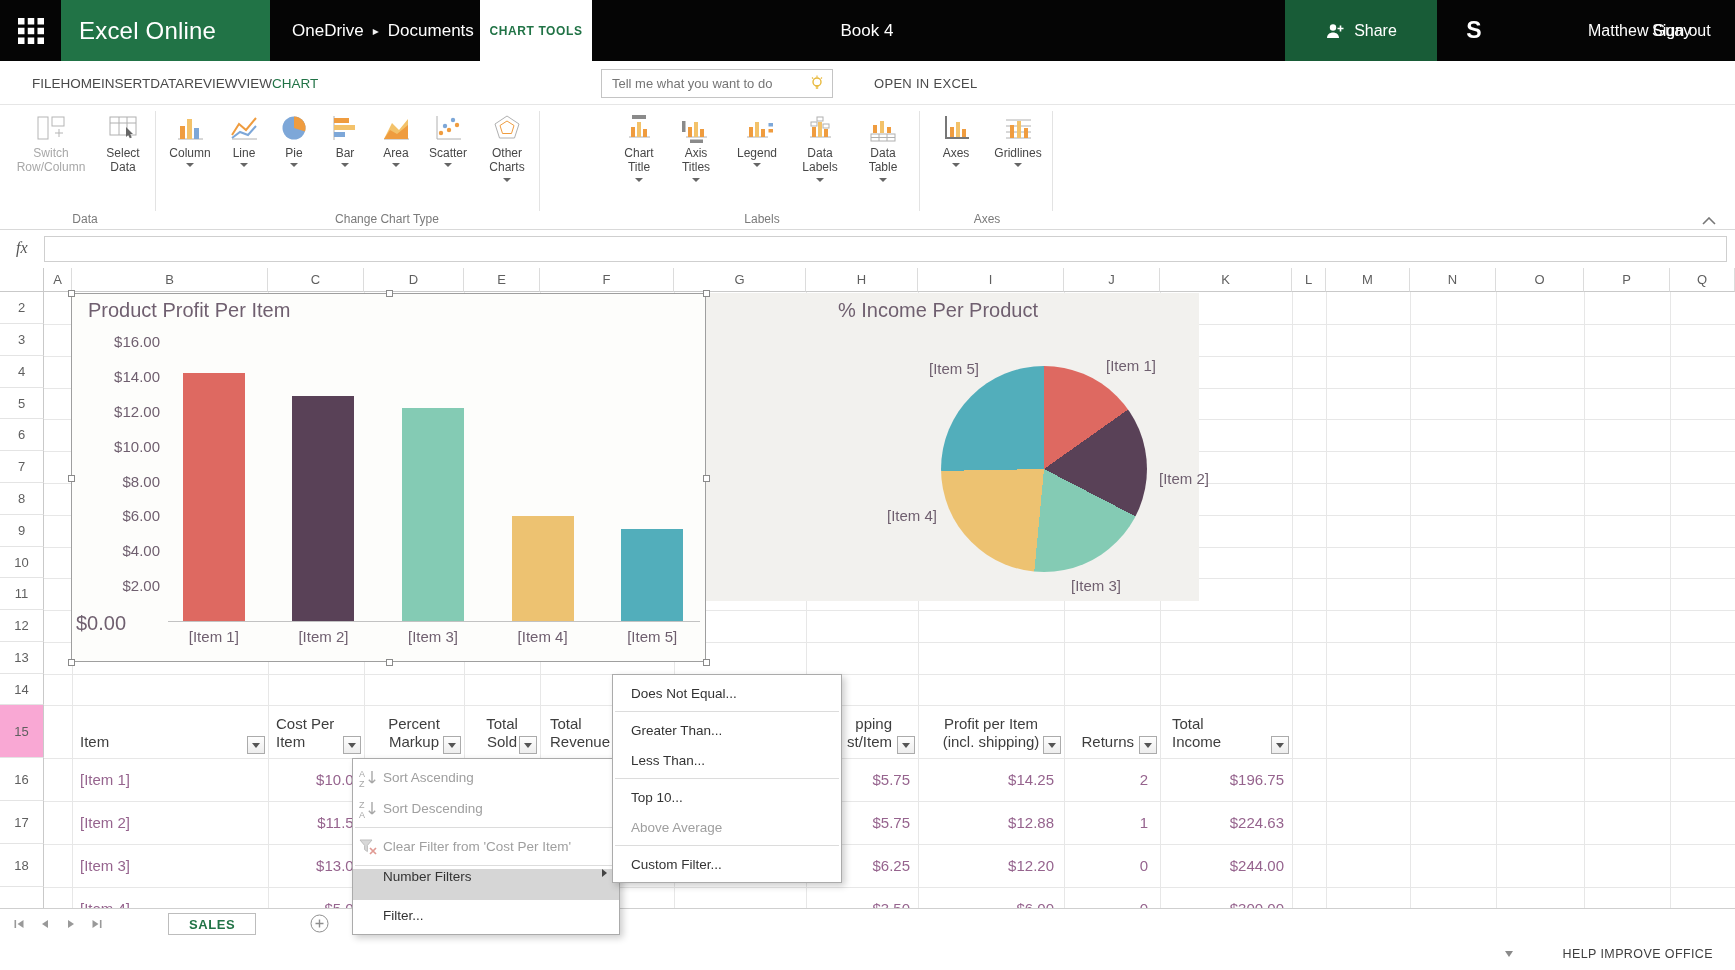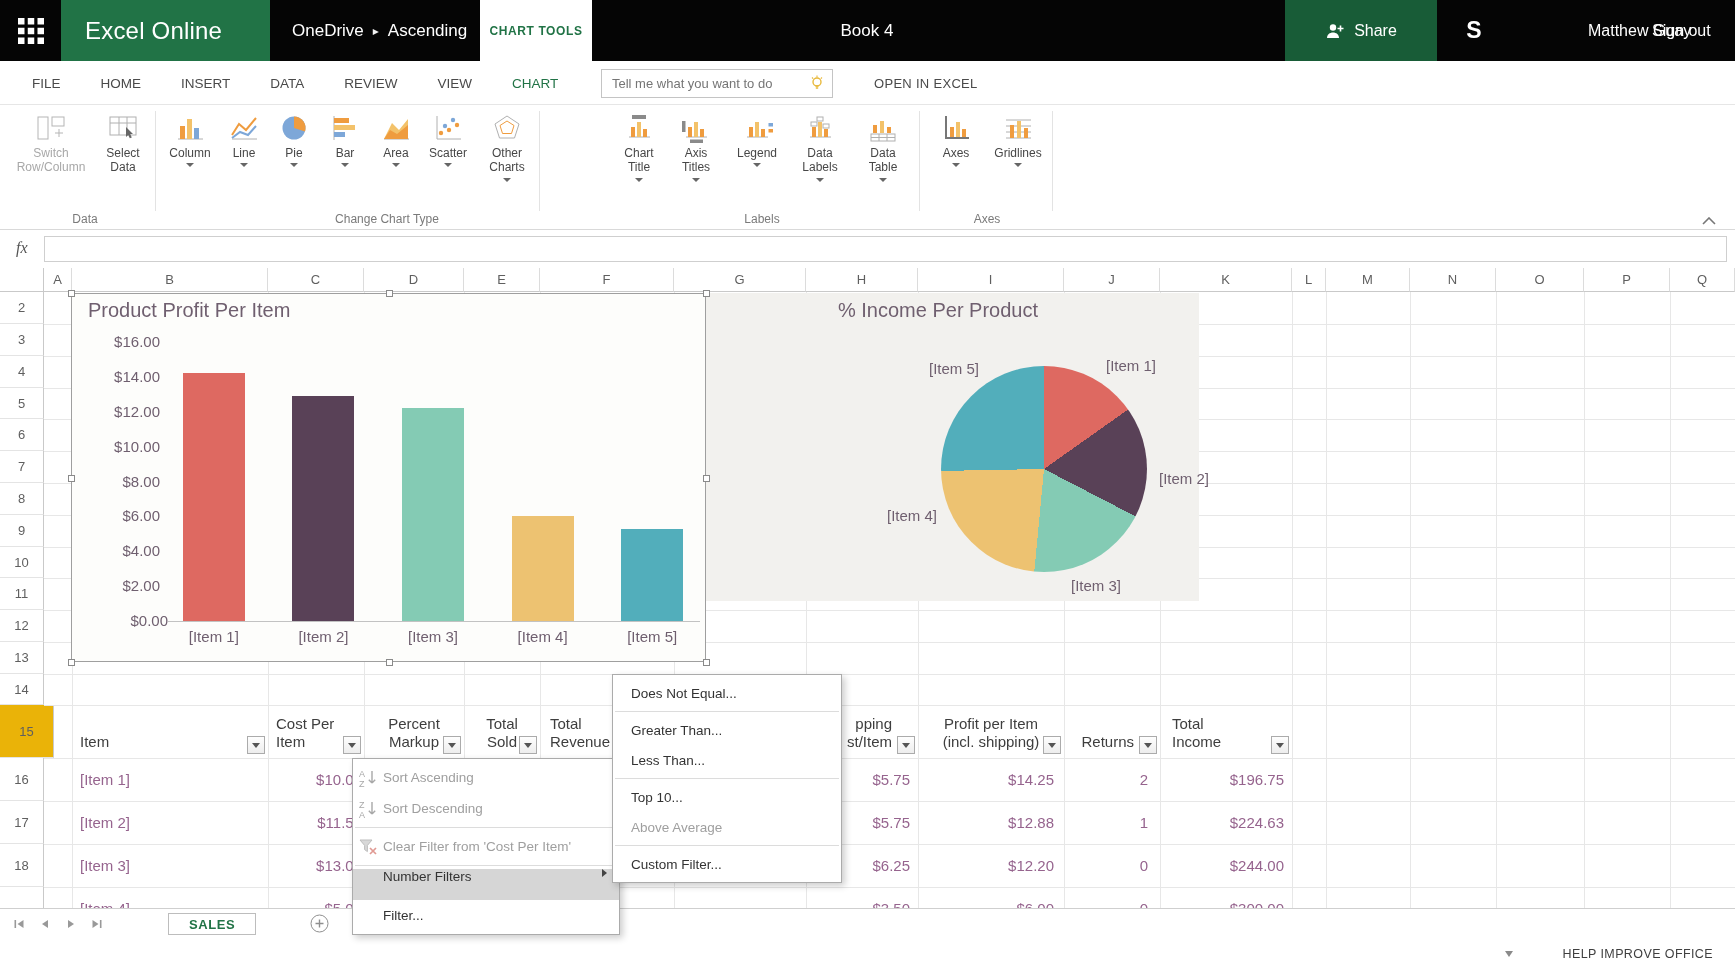--- a/index.html
+++ b/index.html
@@ -1,33 +1,33 @@
 <!DOCTYPE html>
 <html><head>
 <meta charset="utf-8">
 <style>
   *{box-sizing:border-box;margin:0;padding:0}
   body{font-family:"Liberation Sans","DejaVu Sans",sans-serif;background:#fff}
   #app{position:relative;width:1735px;height:970px;overflow:hidden;background:#fff}
   
   .topbar{position:absolute;left:0;top:0;width:1735px;height:61px;background:#050505;color:#fff;z-index:20}
   .waffle{position:absolute;left:0;top:0;width:61px;height:61px;display:flex;align-items:center;justify-content:center;cursor:pointer}
-  .brand{position:absolute;left:61px;top:0;width:209px;height:61px;background:#217346;display:flex;align-items:center;padding-left:24px;font-size:24px;letter-spacing:.2px}
+  .brand{position:absolute;left:61px;top:0;width:209px;height:61px;background:#217346;display:flex;align-items:center;padding-left:18px;font-size:24px;letter-spacing:.2px}
   .crumbs{position:absolute;left:292px;top:0;height:61px;display:flex;align-items:center;font-size:17px}
   .crumb{cursor:pointer}
   .crumb-sep{padding:0 9px;font-size:12px;opacity:.95}
   .ctxtab{position:absolute;left:480px;top:0;width:112px;height:61px;background:#fff;color:#217346;font-size:12px;font-weight:bold;letter-spacing:.6px;display:flex;align-items:center;justify-content:center;cursor:pointer}
   .doctitle{position:absolute;left:790px;top:0;width:154px;height:61px;display:flex;align-items:center;justify-content:center;font-size:17px;cursor:text}
   .sharebtn{position:absolute;left:1285px;top:0;width:152px;height:61px;background:#185c37;display:flex;align-items:center;justify-content:center;gap:9px;font-size:16px;cursor:pointer}
   .skype{position:absolute;left:1452px;top:0;width:44px;height:61px;display:flex;align-items:center;justify-content:center;font-size:23px;font-weight:bold;cursor:pointer}
   .username{position:absolute;left:1588px;top:0;height:61px;display:flex;align-items:center;font-size:16px;cursor:pointer}
   .signout{position:absolute;left:1652px;top:0;height:61px;display:flex;align-items:center;font-size:16px;cursor:pointer}
   
   .menubar{position:absolute;left:0;top:61px;width:1735px;height:44px;background:#fff;border-bottom:1px solid #e6e6e6;z-index:19}
-  .tabs{position:absolute;left:32px;top:0;height:44px;display:flex;align-items:center;gap:40px;font-size:13.5px;color:#4a4a4a}
+  .tabs{position:absolute;left:32px;top:0;height:44px;display:flex;align-items:center;font-size:13.5px;color:#4a4a4a}
   .tabs span{cursor:pointer}
   .tabs .active{color:#217346}
   .tellme{position:absolute;left:601px;top:8px;width:232px;height:29px}
   .tellme input{width:100%;height:100%;border:1px solid #c4c4c4;padding:0 30px 0 10px;font-size:13px;font-family:inherit;color:#444}
   .tellme input::placeholder{color:#757575}
   .bulb{position:absolute;right:8px;top:6px}
   .openexcel{position:absolute;left:874px;top:0;height:44px;display:flex;align-items:center;font-size:13px;color:#4a4a4a;letter-spacing:.3px;cursor:pointer}
   
   .ribbon{position:absolute;left:0;top:105px;width:1735px;height:125px;background:#fff;border-bottom:1px solid #d9d9d9;z-index:18}
   #ribbon-body{position:absolute;left:0;top:0;width:100%;height:100%}
@@ -68,21 +68,21 @@
           <rect x="9" y="18" width="6" height="6" fill="#fff"></rect>
           <rect x="18" y="18" width="6" height="6" fill="#fff"></rect>
         </svg>
     </div>
     <div class="brand">
         <span>Excel Online</span>
       </div>
     <div class="crumbs">
       <span class="crumb">OneDrive</span>
       <span class="crumb-sep">▸</span>
-      <span class="crumb">Ascending</span>
+      <span class="crumb">Documents</span>
     </div>
     <div class="ctxtab">CHART TOOLS</div>
     <div class="doctitle">Book 4</div>
     <div class="sharebtn">
       <svg width="20" height="18" viewBox="0 0 20 18">
           <circle cx="8" cy="5.5" r="3.2" fill="#fff"></circle>
           <path d="M2 16 c0-3.4 2.7-5.5 6-5.5 s6 2.1 6 5.5 Z" fill="#fff"></path>
           <path d="M15.5 3.5 v6 M12.5 6.5 h6" stroke="#fff" stroke-width="1.6"></path>
         </svg>
       <span>Share</span>
@@ -404,21 +404,21 @@
       <div style="position: absolute; left: 0px; top: 388px; width: 44px; height: 31px; display: flex; align-items: center; justify-content: center; font-size: 13px; color: rgb(95, 95, 95); background: rgb(255, 255, 255); border-right: 1px solid rgb(201, 201, 201); border-bottom: 1px solid rgb(228, 228, 228);">5</div>
       <div style="position: absolute; left: 0px; top: 419px; width: 44px; height: 32px; display: flex; align-items: center; justify-content: center; font-size: 13px; color: rgb(95, 95, 95); background: rgb(255, 255, 255); border-right: 1px solid rgb(201, 201, 201); border-bottom: 1px solid rgb(228, 228, 228);">6</div>
       <div style="position: absolute; left: 0px; top: 451px; width: 44px; height: 32px; display: flex; align-items: center; justify-content: center; font-size: 13px; color: rgb(95, 95, 95); background: rgb(255, 255, 255); border-right: 1px solid rgb(201, 201, 201); border-bottom: 1px solid rgb(228, 228, 228);">7</div>
       <div style="position: absolute; left: 0px; top: 483px; width: 44px; height: 32px; display: flex; align-items: center; justify-content: center; font-size: 13px; color: rgb(95, 95, 95); background: rgb(255, 255, 255); border-right: 1px solid rgb(201, 201, 201); border-bottom: 1px solid rgb(228, 228, 228);">8</div>
       <div style="position: absolute; left: 0px; top: 515px; width: 44px; height: 32px; display: flex; align-items: center; justify-content: center; font-size: 13px; color: rgb(95, 95, 95); background: rgb(255, 255, 255); border-right: 1px solid rgb(201, 201, 201); border-bottom: 1px solid rgb(228, 228, 228);">9</div>
       <div style="position: absolute; left: 0px; top: 547px; width: 44px; height: 31px; display: flex; align-items: center; justify-content: center; font-size: 13px; color: rgb(95, 95, 95); background: rgb(255, 255, 255); border-right: 1px solid rgb(201, 201, 201); border-bottom: 1px solid rgb(228, 228, 228);">10</div>
       <div style="position: absolute; left: 0px; top: 578px; width: 44px; height: 32px; display: flex; align-items: center; justify-content: center; font-size: 13px; color: rgb(95, 95, 95); background: rgb(255, 255, 255); border-right: 1px solid rgb(201, 201, 201); border-bottom: 1px solid rgb(228, 228, 228);">11</div>
       <div style="position: absolute; left: 0px; top: 610px; width: 44px; height: 32px; display: flex; align-items: center; justify-content: center; font-size: 13px; color: rgb(95, 95, 95); background: rgb(255, 255, 255); border-right: 1px solid rgb(201, 201, 201); border-bottom: 1px solid rgb(228, 228, 228);">12</div>
       <div style="position: absolute; left: 0px; top: 642px; width: 44px; height: 32px; display: flex; align-items: center; justify-content: center; font-size: 13px; color: rgb(95, 95, 95); background: rgb(255, 255, 255); border-right: 1px solid rgb(201, 201, 201); border-bottom: 1px solid rgb(228, 228, 228);">13</div>
       <div style="position: absolute; left: 0px; top: 674px; width: 44px; height: 31px; display: flex; align-items: center; justify-content: center; font-size: 13px; color: rgb(95, 95, 95); background: rgb(255, 255, 255); border-right: 1px solid rgb(201, 201, 201); border-bottom: 1px solid rgb(228, 228, 228);">14</div>
-      <div style="position: absolute; left: 0px; top: 705px; width: 54px; height: 53px; display: flex; align-items: center; justify-content: center; font-size: 13px; color: rgb(95, 95, 95); background: #eab308; border-right: 1px solid rgb(201, 201, 201); border-bottom: 1px solid rgb(228, 228, 228);">15</div>
+      <div style="position: absolute; left: 0px; top: 705px; width: 44px; height: 53px; display: flex; align-items: center; justify-content: center; font-size: 13px; color: rgb(95, 95, 95); background: #f9a8d4; border-right: 1px solid rgb(201, 201, 201); border-bottom: 1px solid rgb(228, 228, 228);">15</div>
       <div style="position: absolute; left: 0px; top: 758px; width: 44px; height: 43px; display: flex; align-items: center; justify-content: center; font-size: 13px; color: rgb(95, 95, 95); background: rgb(255, 255, 255); border-right: 1px solid rgb(201, 201, 201); border-bottom: 1px solid rgb(228, 228, 228);">16</div>
       <div style="position: absolute; left: 0px; top: 801px; width: 44px; height: 43px; display: flex; align-items: center; justify-content: center; font-size: 13px; color: rgb(95, 95, 95); background: rgb(255, 255, 255); border-right: 1px solid rgb(201, 201, 201); border-bottom: 1px solid rgb(228, 228, 228);">17</div>
       <div style="position: absolute; left: 0px; top: 844px; width: 44px; height: 43px; display: flex; align-items: center; justify-content: center; font-size: 13px; color: rgb(95, 95, 95); background: rgb(255, 255, 255); border-right: 1px solid rgb(201, 201, 201); border-bottom: 1px solid rgb(228, 228, 228);">18</div>
       <div style="position: absolute; left: 0px; top: 887px; width: 44px; height: 21px; background: rgb(255, 255, 255); border-right: 1px solid rgb(201, 201, 201);"></div>
       <div style="position: absolute; left: 72px; top: 292px; width: 1px; height: 616px; background: rgb(231, 231, 231);"></div>
       <div style="position: absolute; left: 268px; top: 292px; width: 1px; height: 616px; background: rgb(231, 231, 231);"></div>
       <div style="position: absolute; left: 364px; top: 292px; width: 1px; height: 616px; background: rgb(231, 231, 231);"></div>
       <div style="position: absolute; left: 464px; top: 292px; width: 1px; height: 616px; background: rgb(231, 231, 231);"></div>
       <div style="position: absolute; left: 540px; top: 292px; width: 1px; height: 616px; background: rgb(231, 231, 231);"></div>
       <div style="position: absolute; left: 674px; top: 292px; width: 1px; height: 616px; background: rgb(231, 231, 231);"></div>
@@ -455,21 +455,21 @@
         <div style="position: absolute; left: 0px; top: 6px; width: 100%; text-align: center; font-size: 20px; color: rgb(111, 95, 111);">% Income Per Product</div>
         <div style="position: absolute; left: 264px; top: 73px; width: 206px; height: 206px; border-radius: 50%; background: conic-gradient(rgb(222, 105, 97) 0%, rgb(222, 105, 97) 15.2%, rgb(89, 65, 87) 15.2%, rgb(89, 65, 87) 32.6%, rgb(132, 203, 180) 32.6%, rgb(132, 203, 180) 51.5%, rgb(237, 194, 113) 51.5%, rgb(237, 194, 113) 74.7%, rgb(82, 174, 187) 74.7%, rgb(82, 174, 187) 100%);"></div>
         <div style="position: absolute; left: 454px; top: 72px; transform: translate(-50%, -50%); font-size: 15px; color: rgb(111, 95, 111); white-space: nowrap;">[Item 1]</div>
         <div style="position: absolute; left: 507px; top: 185px; transform: translate(-50%, -50%); font-size: 15px; color: rgb(111, 95, 111); white-space: nowrap;">[Item 2]</div>
         <div style="position: absolute; left: 419px; top: 292px; transform: translate(-50%, -50%); font-size: 15px; color: rgb(111, 95, 111); white-space: nowrap;">[Item 3]</div>
         <div style="position: absolute; left: 235px; top: 222px; transform: translate(-50%, -50%); font-size: 15px; color: rgb(111, 95, 111); white-space: nowrap;">[Item 4]</div>
         <div style="position: absolute; left: 277px; top: 75px; transform: translate(-50%, -50%); font-size: 15px; color: rgb(111, 95, 111); white-space: nowrap;">[Item 5]</div>
       </div>
       <div style="position: absolute; left: 71px; top: 293px; width: 635px; height: 369px; background: rgb(253, 253, 251); border: 1px solid rgb(159, 159, 159);">
         <div style="position: absolute; left: 16px; top: 5px; font-size: 20px; color: rgb(111, 95, 111);">Product Profit Per Item</div>
-        <div style="position: absolute; left: 12px; top: 318px; width: 84px; text-align: right; font-size: 15px; color: rgb(111, 95, 111);">$0.00</div>
+        <div style="position: absolute; left: 4px; top: 318px; width: 84px; font-size: 20px; color: rgb(111, 95, 111);">$0.00</div>
         <div style="position: absolute; left: 4px; top: 283.125px; width: 84px; text-align: right; font-size: 15px; color: rgb(111, 95, 111);">$2.00</div>
         <div style="position: absolute; left: 4px; top: 248.25px; width: 84px; text-align: right; font-size: 15px; color: rgb(111, 95, 111);">$4.00</div>
         <div style="position: absolute; left: 4px; top: 213.375px; width: 84px; text-align: right; font-size: 15px; color: rgb(111, 95, 111);">$6.00</div>
         <div style="position: absolute; left: 4px; top: 178.5px; width: 84px; text-align: right; font-size: 15px; color: rgb(111, 95, 111);">$8.00</div>
         <div style="position: absolute; left: 4px; top: 143.625px; width: 84px; text-align: right; font-size: 15px; color: rgb(111, 95, 111);">$10.00</div>
         <div style="position: absolute; left: 4px; top: 108.75px; width: 84px; text-align: right; font-size: 15px; color: rgb(111, 95, 111);">$12.00</div>
         <div style="position: absolute; left: 4px; top: 73.875px; width: 84px; text-align: right; font-size: 15px; color: rgb(111, 95, 111);">$14.00</div>
         <div style="position: absolute; left: 4px; top: 39px; width: 84px; text-align: right; font-size: 15px; color: rgb(111, 95, 111);">$16.00</div>
         <div style="position: absolute; left: 96px; top: 327px; width: 532px; height: 1px; background: rgb(194, 194, 194);"></div>
         <div style="position: absolute; left: 110.8px; top: 78.5156px; width: 62px; height: 248.484px; background: rgb(222, 105, 97);"></div>

